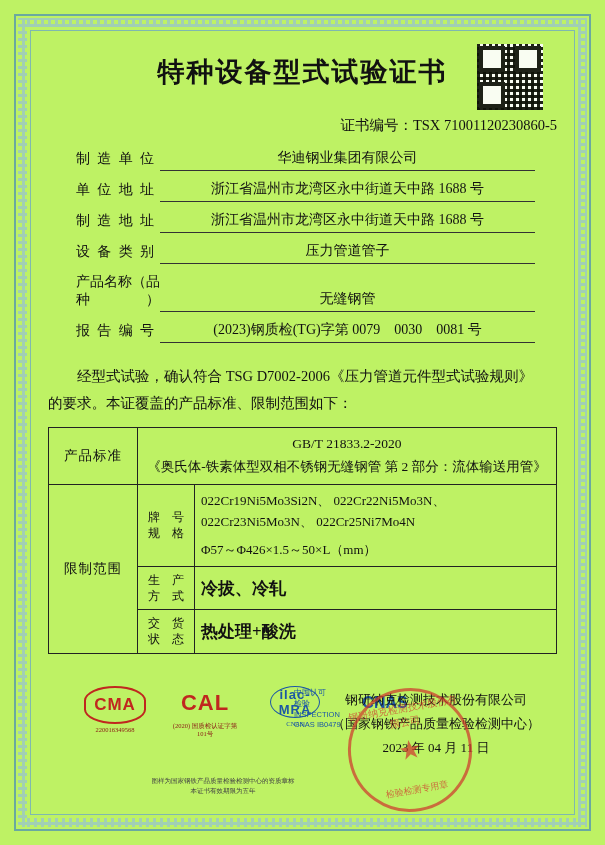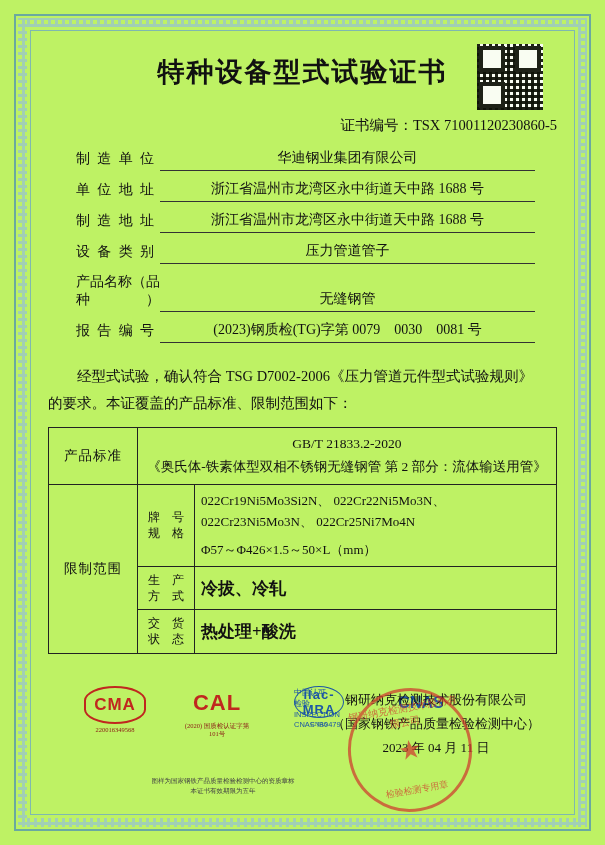--- a/index.html
+++ b/index.html
@@ -199,21 +199,21 @@
     top: 680px;
     width: 509px;
     height: 120px;
   }
   .logos {
     position: absolute;
     left: 30px;
     top: 6px;
     display: flex;
     align-items: flex-start;
-    gap: 28px;
+    gap: 16px;
   }
   .logo {
     text-align: center;
     font-size: 7px;
     color: #b3261e;
     width: 74px;
   }
   .logo-mark {
     height: 34px;
     display: flex;

